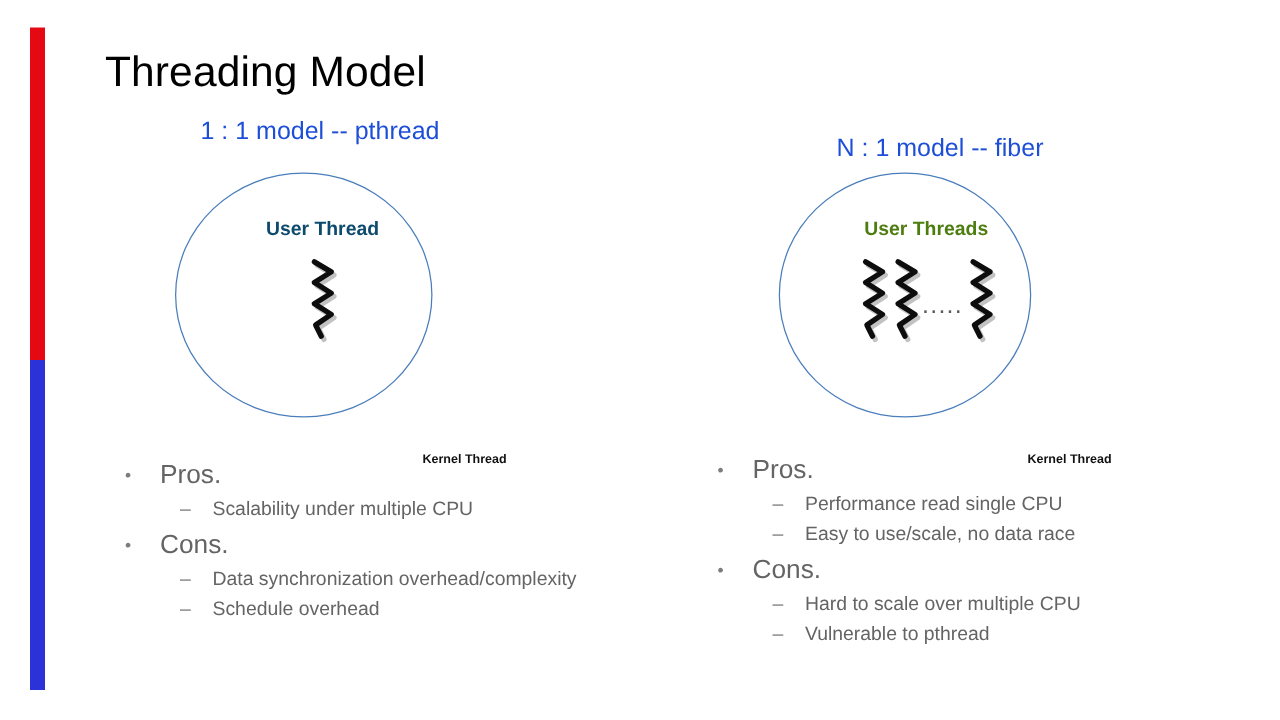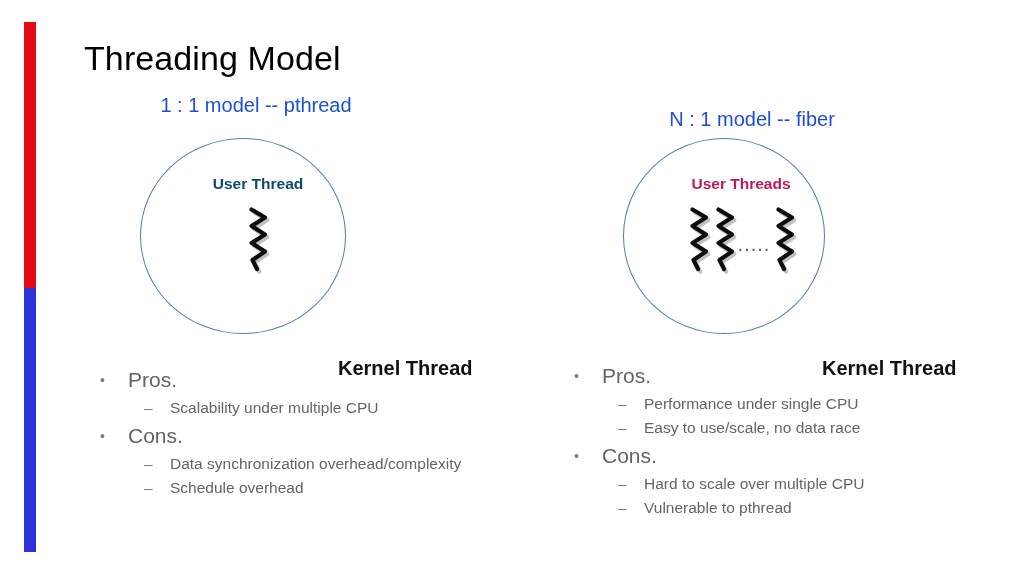--- a/index.html
+++ b/index.html
@@ -148,21 +148,21 @@
     letter-spacing: 1px;
     color: #5a5a5a;
     line-height: 1;
     padding: 0 1px;
     transform: translateY(6px);
     white-space: nowrap;
   }
 
   .kernel-thread-label {
     position: absolute;
-    font-size: 20px;
+    font-size: 10px;
     line-height: 20px;
     color: #111111;
     font-weight: 600;
     white-space: nowrap;
   }
   .column.left  .kernel-thread-label { left: 318px; top: 222px; }
   .column.right .kernel-thread-label { left: 322px; top: 222px; }
 
   
   .bullets {
@@ -261,21 +261,21 @@
     </div>
   </div>
 
   <div class="column right">
 
     <div class="col-heading">N : 1 model -- fiber</div>
 
     <div class="diagram">
       <div class="circle" style="border-color: rgb(74, 126, 187);"></div>
 
-      <div class="user-thread-label" style="color: #be185d;">User Threads</div>
+      <div class="user-thread-label" style="color: #4d7c0f;">User Threads</div>
 
       <div class="threads-row">
         <svg class="thread-glyph" viewBox="0 0 26 72">
           <path class="shadow" d="M7.5 7.5 L21 15.5 L7.5 24 L21 32.5 L7.5 41 L21 49.5 L8.5 58 L13 67" transform="translate(2.2,2.6)"></path>
           <path d="M7.5 7.5 L21 15.5 L7.5 24 L21 32.5 L7.5 41 L21 49.5 L8.5 58 L13 67"></path>
         </svg>
         <svg class="thread-glyph" viewBox="0 0 26 72">
           <path class="shadow" d="M7.5 7.5 L21 15.5 L7.5 24 L21 32.5 L7.5 41 L21 49.5 L8.5 58 L13 67" transform="translate(2.2,2.6)"></path>
           <path d="M7.5 7.5 L21 15.5 L7.5 24 L21 32.5 L7.5 41 L21 49.5 L8.5 58 L13 67"></path>
         </svg>
@@ -289,21 +289,21 @@
       <div class="kernel-thread-label" style="color: rgb(17, 17, 17);">Kernel Thread</div>
     </div>
 
     <div class="bullets">
       <div class="bullet-l1" style="color: rgb(100, 100, 100);">
         <span class="marker">•</span>
         <span>Pros.</span>
       </div>
       <div class="bullet-l2" style="color: rgb(100, 100, 100);">
         <span class="marker">–</span>
-        <span>Performance under single CPU</span>
+        <span>Performance read single CPU</span>
       </div>
       <div class="bullet-l2" style="color: rgb(100, 100, 100);">
         <span class="marker">–</span>
         <span>Easy to use/scale, no data race</span>
       </div>
 
       <div class="bullet-l1" style="color: rgb(100, 100, 100);">
         <span class="marker">•</span>
         <span>Cons.</span>
       </div>

